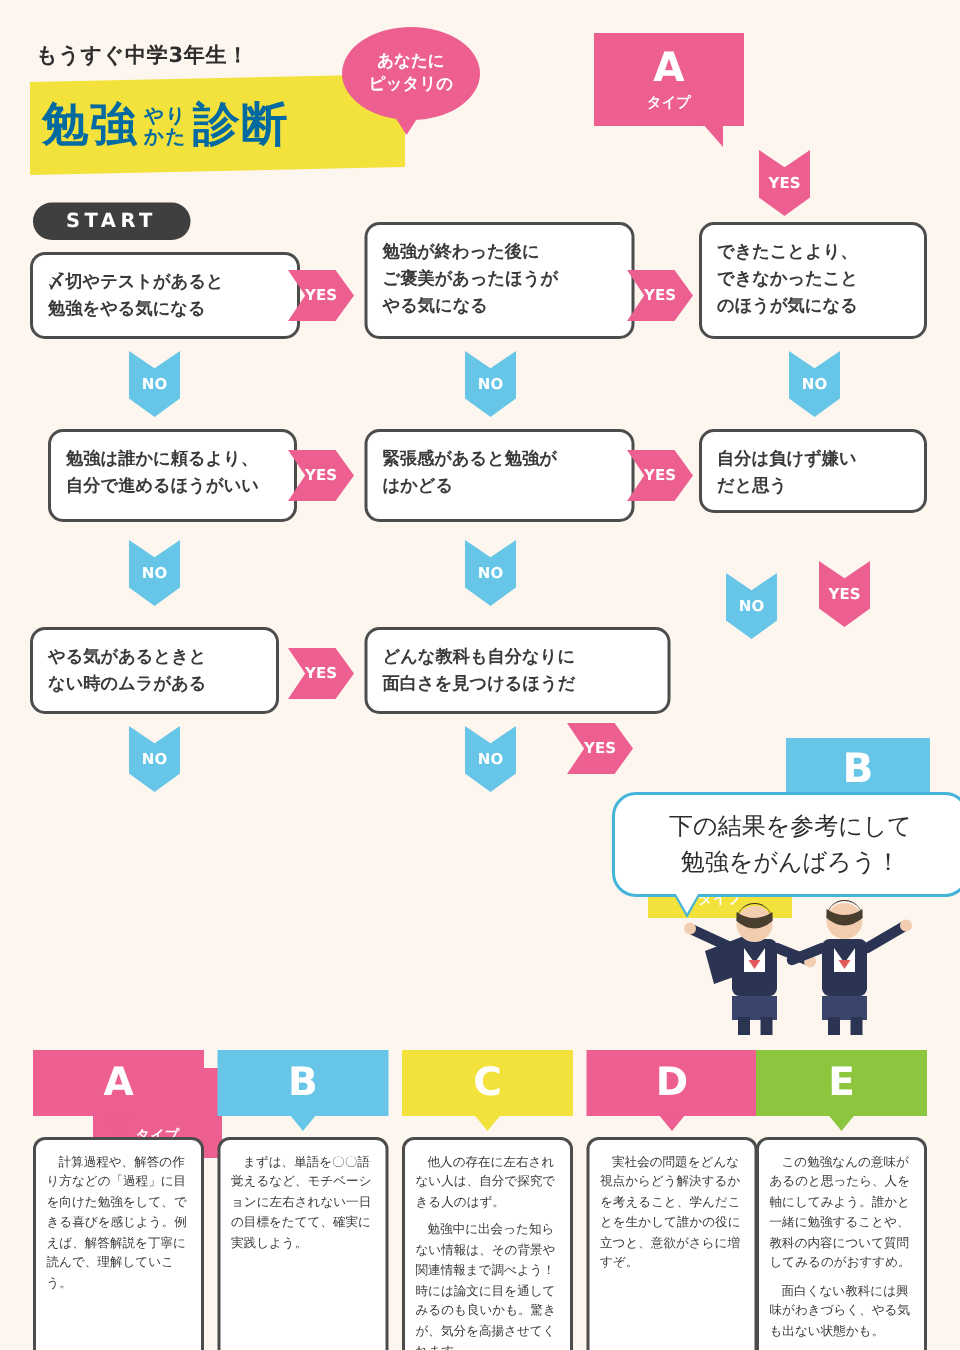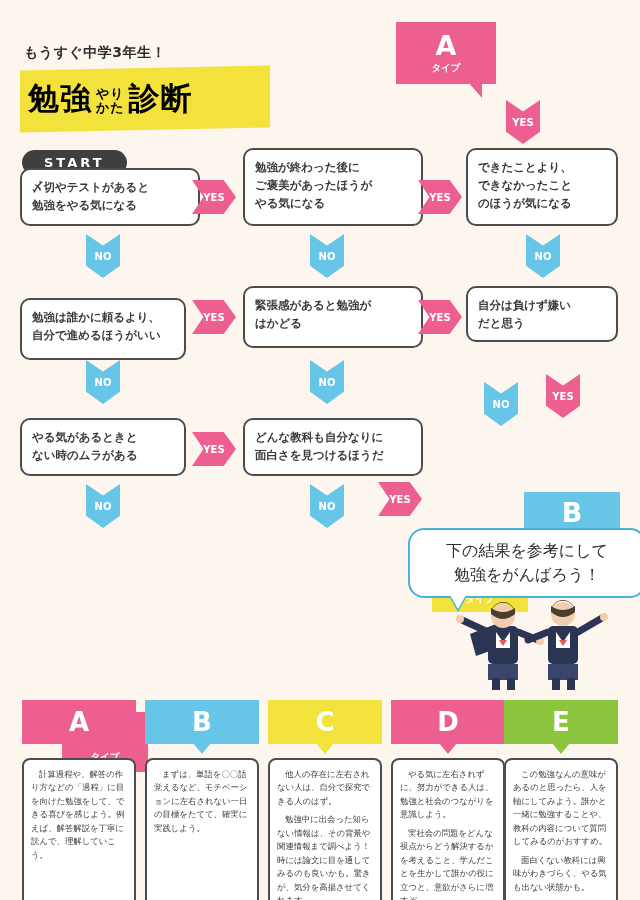--- a/index.html
+++ b/index.html
@@ -15,21 +15,21 @@
   
   .hdr-sub{
     font-size:14px;font-weight:bold;color:#2d2d2d;letter-spacing:0.5px;
   }
   .hdr-band{
     background:#f4e23c;
     width:250px;height:62px;
     transform:skewY(-1.2deg);
   }
   .hdr-title{
-    font-size:31px;font-weight:bold;color:#000000;letter-spacing:1px;
+    font-size:31px;font-weight:bold;color:#0369a1;letter-spacing:1px;
     white-space:nowrap;
   }
   .hdr-title .small{font-size:15px;}
   .bubble-pink{
     background:#ec5f90;color:#fff;border-radius:50%;
     width:92px;height:62px;display:flex;align-items:center;justify-content:center;
     text-align:center;font-size:11px;font-weight:bold;line-height:1.35;
   }
   .bubble-pink:after{
     content:"";position:absolute;bottom:-10px;left:34px;
@@ -101,55 +101,58 @@
   .res-body{
     margin-top:14px;background:#fff;border:2px solid #4c4c4c;border-radius:8px;
     font-size:8.4px;line-height:1.6;padding:8px 7px;box-sizing:border-box;
     height:172px;overflow:hidden;
   }
   .res-body p{margin:0 0 5px 0;text-indent:8px;}
 </style>
 </head>
 <body>
 
-<div class="abs" style="left:0;top:16px;width:640px;height:140px;">
+<div class="abs" style="left:0;top:0;width:640px;height:140px;">
   <div class="abs hdr-sub" style="left:24px;top:28px;">もうすぐ中学3年生！</div>
   <div class="abs hdr-band" style="left:20px;top:52px;"></div>
   <div class="abs hdr-title" style="left:28px;top:62px;">
     <span>勉強</span><span class="small" style="display:inline-block;line-height:1.05;font-size:13px;vertical-align:middle;margin:0 4px;">やり<br>かた</span><span>診断</span>
   </div>
+  <div class="abs" style="left:228px;top:18px;">
+    <div class="bubble-pink" style="position:relative;">あなたに<br>ピッタリの</div>
+  </div>
   <div class="abs" style="left:22px;top:136px;">
     <span class="start-pill">START</span>
   </div>
 </div>
 
 <div class="abs qbox" style="left:20px;top:168px;width:180px;height:58px;">
   <span>〆切やテストがあると<br>勉強をやる気になる</span>
 </div>
 <div class="abs qbox" style="left:243px;top:148px;width:180px;height:78px;">
   <span>勉強が終わった後に<br>ご褒美があったほうが<br>やる気になる</span>
 </div>
 <div class="abs qbox" style="left:466px;top:148px;width:152px;height:78px;">
   <span>できたことより、<br>できなかったこと<br>のほうが気になる</span>
 </div>
 
-<div class="abs qbox" style="left:20px;top:286px;width:166px;height:62px;margin-top:12px;">
+<div class="abs qbox" style="left:32px;top:286px;width:166px;height:62px;">
   <span>勉強は誰かに頼るより、<br>自分で進めるほうがいい</span>
 </div>
 <div class="abs qbox" style="left:243px;top:286px;width:180px;height:62px;">
   <span>緊張感があると勉強が<br>はかどる</span>
 </div>
 <div class="abs qbox" style="left:466px;top:286px;width:152px;height:56px;">
   <span>自分は負けず嫌い<br>だと思う</span>
 </div>
 
 <div class="abs qbox" style="left:20px;top:418px;width:166px;height:58px;">
   <span>やる気があるときと<br>ない時のムラがある</span>
 </div>
-<div class="abs qbox" style="left:243px;top:418px;width:180px;height:58px;">
+<div class="abs qbox" style="left:243px;top:418px;width:204px;height:58px;">
   <span>どんな教科も自分なりに<br>面白さを見つけるほうだ</span>
 </div>
 
 <div class="abs arrow-r pink" style="left:192px;top:180px;">YES</div>
 <div class="abs arrow-r pink" style="left:418px;top:180px;">YES</div>
 <div class="abs arrow-r pink" style="left:192px;top:300px;">YES</div>
 <div class="abs arrow-r pink" style="left:418px;top:300px;">YES</div>
 <div class="abs arrow-r pink" style="left:192px;top:432px;">YES</div>
 <div class="abs arrow-r pink" style="left:378px;top:482px;">YES</div>
 
@@ -260,21 +263,20 @@
     <p>他人の存在に左右されない人は、自分で探究できる人のはず。</p>
     <p>勉強中に出会った知らない情報は、その背景や関連情報まで調べよう！時には論文に目を通してみるのも良いかも。驚きが、気分を高揚させてくれます。</p>
   </div>
 </div>
 
 <div class="res-card" style="left:391px;">
   <div class="res-tag" style="background:#ec5f90;color:#ec5f90;">
     <span style="color:#fff;">D</span>
   </div>
   <div class="res-body">
-    <p>やる気に左右されずに、努力ができる人は、勉強と社会のつながりを意識しよう。</p>
     <p>実社会の問題をどんな視点からどう解決するかを考えること、学んだことを生かして誰かの役に立つと、意欲がさらに増すぞ。</p>
   </div>
 </div>
 
 <div class="res-card" style="left:504px;width:114px;">
   <div class="res-tag" style="background:#8cc63f;color:#8cc63f;">
     <span style="color:#fff;">E</span>
   </div>
   <div class="res-body">
     <p>この勉強なんの意味があるのと思ったら、人を軸にしてみよう。誰かと一緒に勉強することや、教科の内容について質問してみるのがおすすめ。</p>

